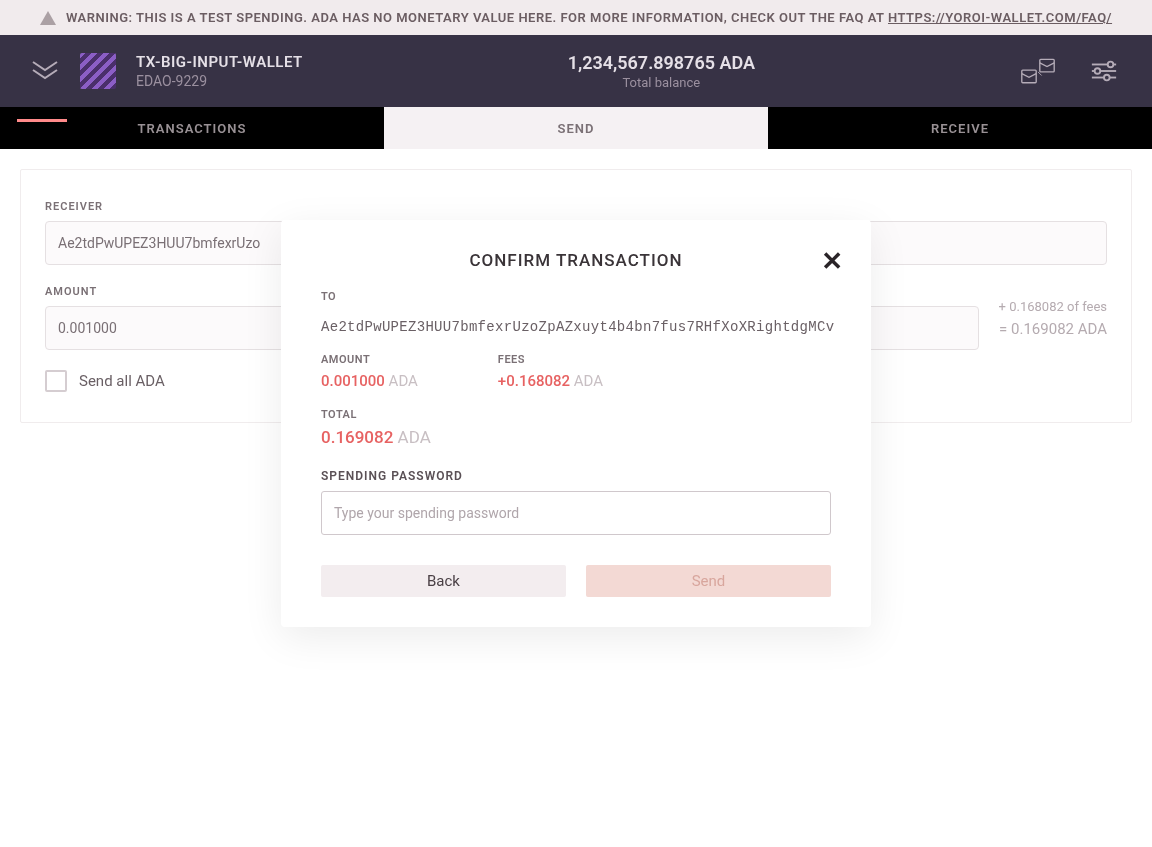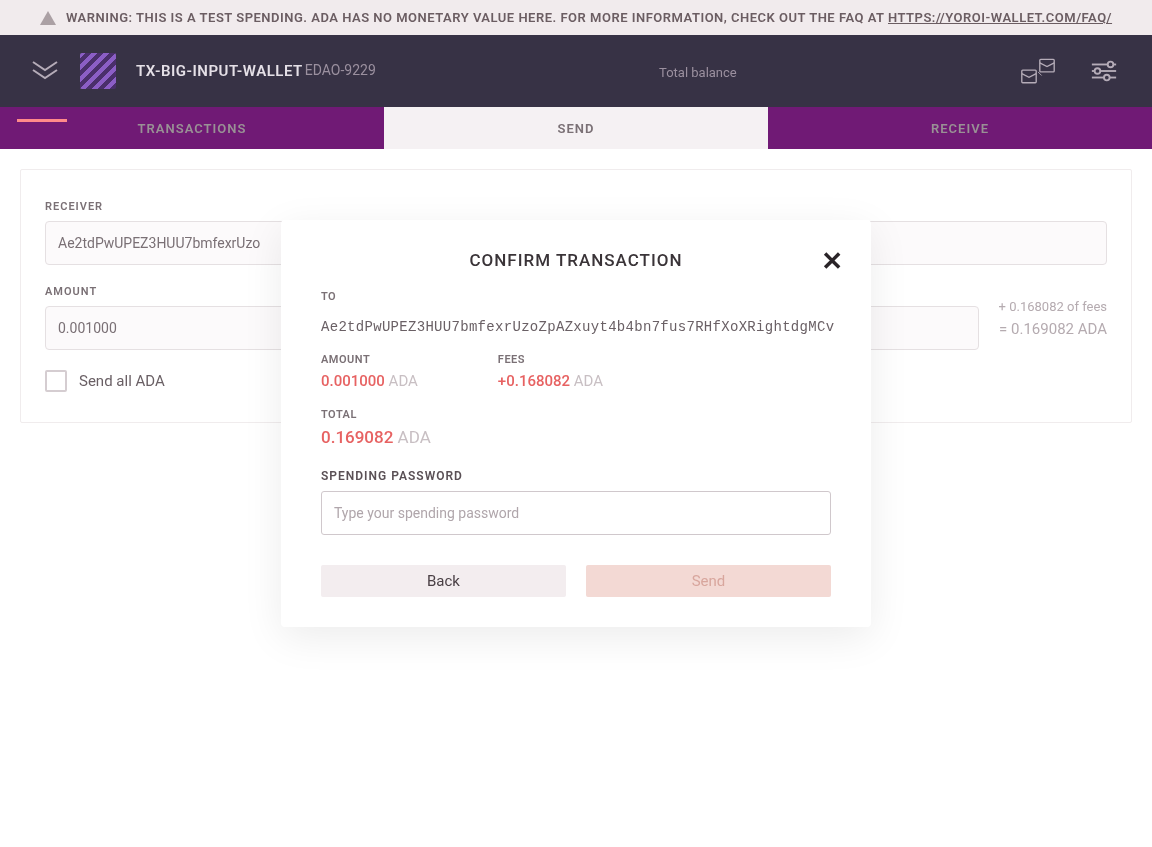--- a/index.html
+++ b/index.html
@@ -69,21 +69,21 @@
     .wallet-avatar {
       width: 36px;
       height: 36px;
       background: linear-gradient(135deg, #8b5ec5 25%, #4a2f6b 25%, #4a2f6b 50%, #8b5ec5 50%, #8b5ec5 75%, #4a2f6b 75%);
       background-size: 12px 12px;
       border-radius: 2px;
       flex-shrink: 0;
     }
     .wallet-info {
       display: flex;
-      flex-direction: row;
+      flex-direction: column;
       gap: 2px;
     }
     .wallet-name {
       color: #e5e0e7;
       font-size: 15px;
       font-weight: 600;
       letter-spacing: 0.5px;
     }
     .wallet-code {
       color: #9b909f;
@@ -113,21 +113,21 @@
       height: 28px;
       color: #b5acb8;
     }
     .header-icon svg {
       width: 100%;
       height: 100%;
     }
     .tabs {
       display: flex;
       height: 42px;
-      background: #701a75;
+      background: #000000;
     }
     .tab {
       flex: 1;
       display: flex;
       align-items: center;
       justify-content: center;
       font-size: 13px;
       font-weight: 600;
       letter-spacing: 1px;
       color: #999195;
@@ -339,20 +339,21 @@
       <path d="M3 6 L15 14 L27 6"></path>
       <path d="M3 14 L15 22 L27 14"></path>
     </svg>
   </div>
   <div class="wallet-avatar"></div>
   <div class="wallet-info">
     <div class="wallet-name">TX-BIG-INPUT-WALLET</div>
     <div class="wallet-code">EDAO-9229</div>
   </div>
   <div class="balance-info">
+    <div class="balance-value">1,234,567.898765 ADA</div>
     <div class="balance-label">Total balance</div>
   </div>
   <div class="header-icons">
     <div class="header-icon">
       <svg viewBox="0 0 40 30" fill="none" stroke="currentColor" stroke-width="1.5">
         <rect x="22" y="2" width="16" height="14" rx="1"></rect>
         <path d="M22 6 L30 10 L38 6"></path>
         <rect x="2" y="14" width="16" height="14" rx="1"></rect>
         <path d="M2 18 L10 22 L18 18"></path>
         <path d="M20 16 L24 20" stroke-width="1"></path>

